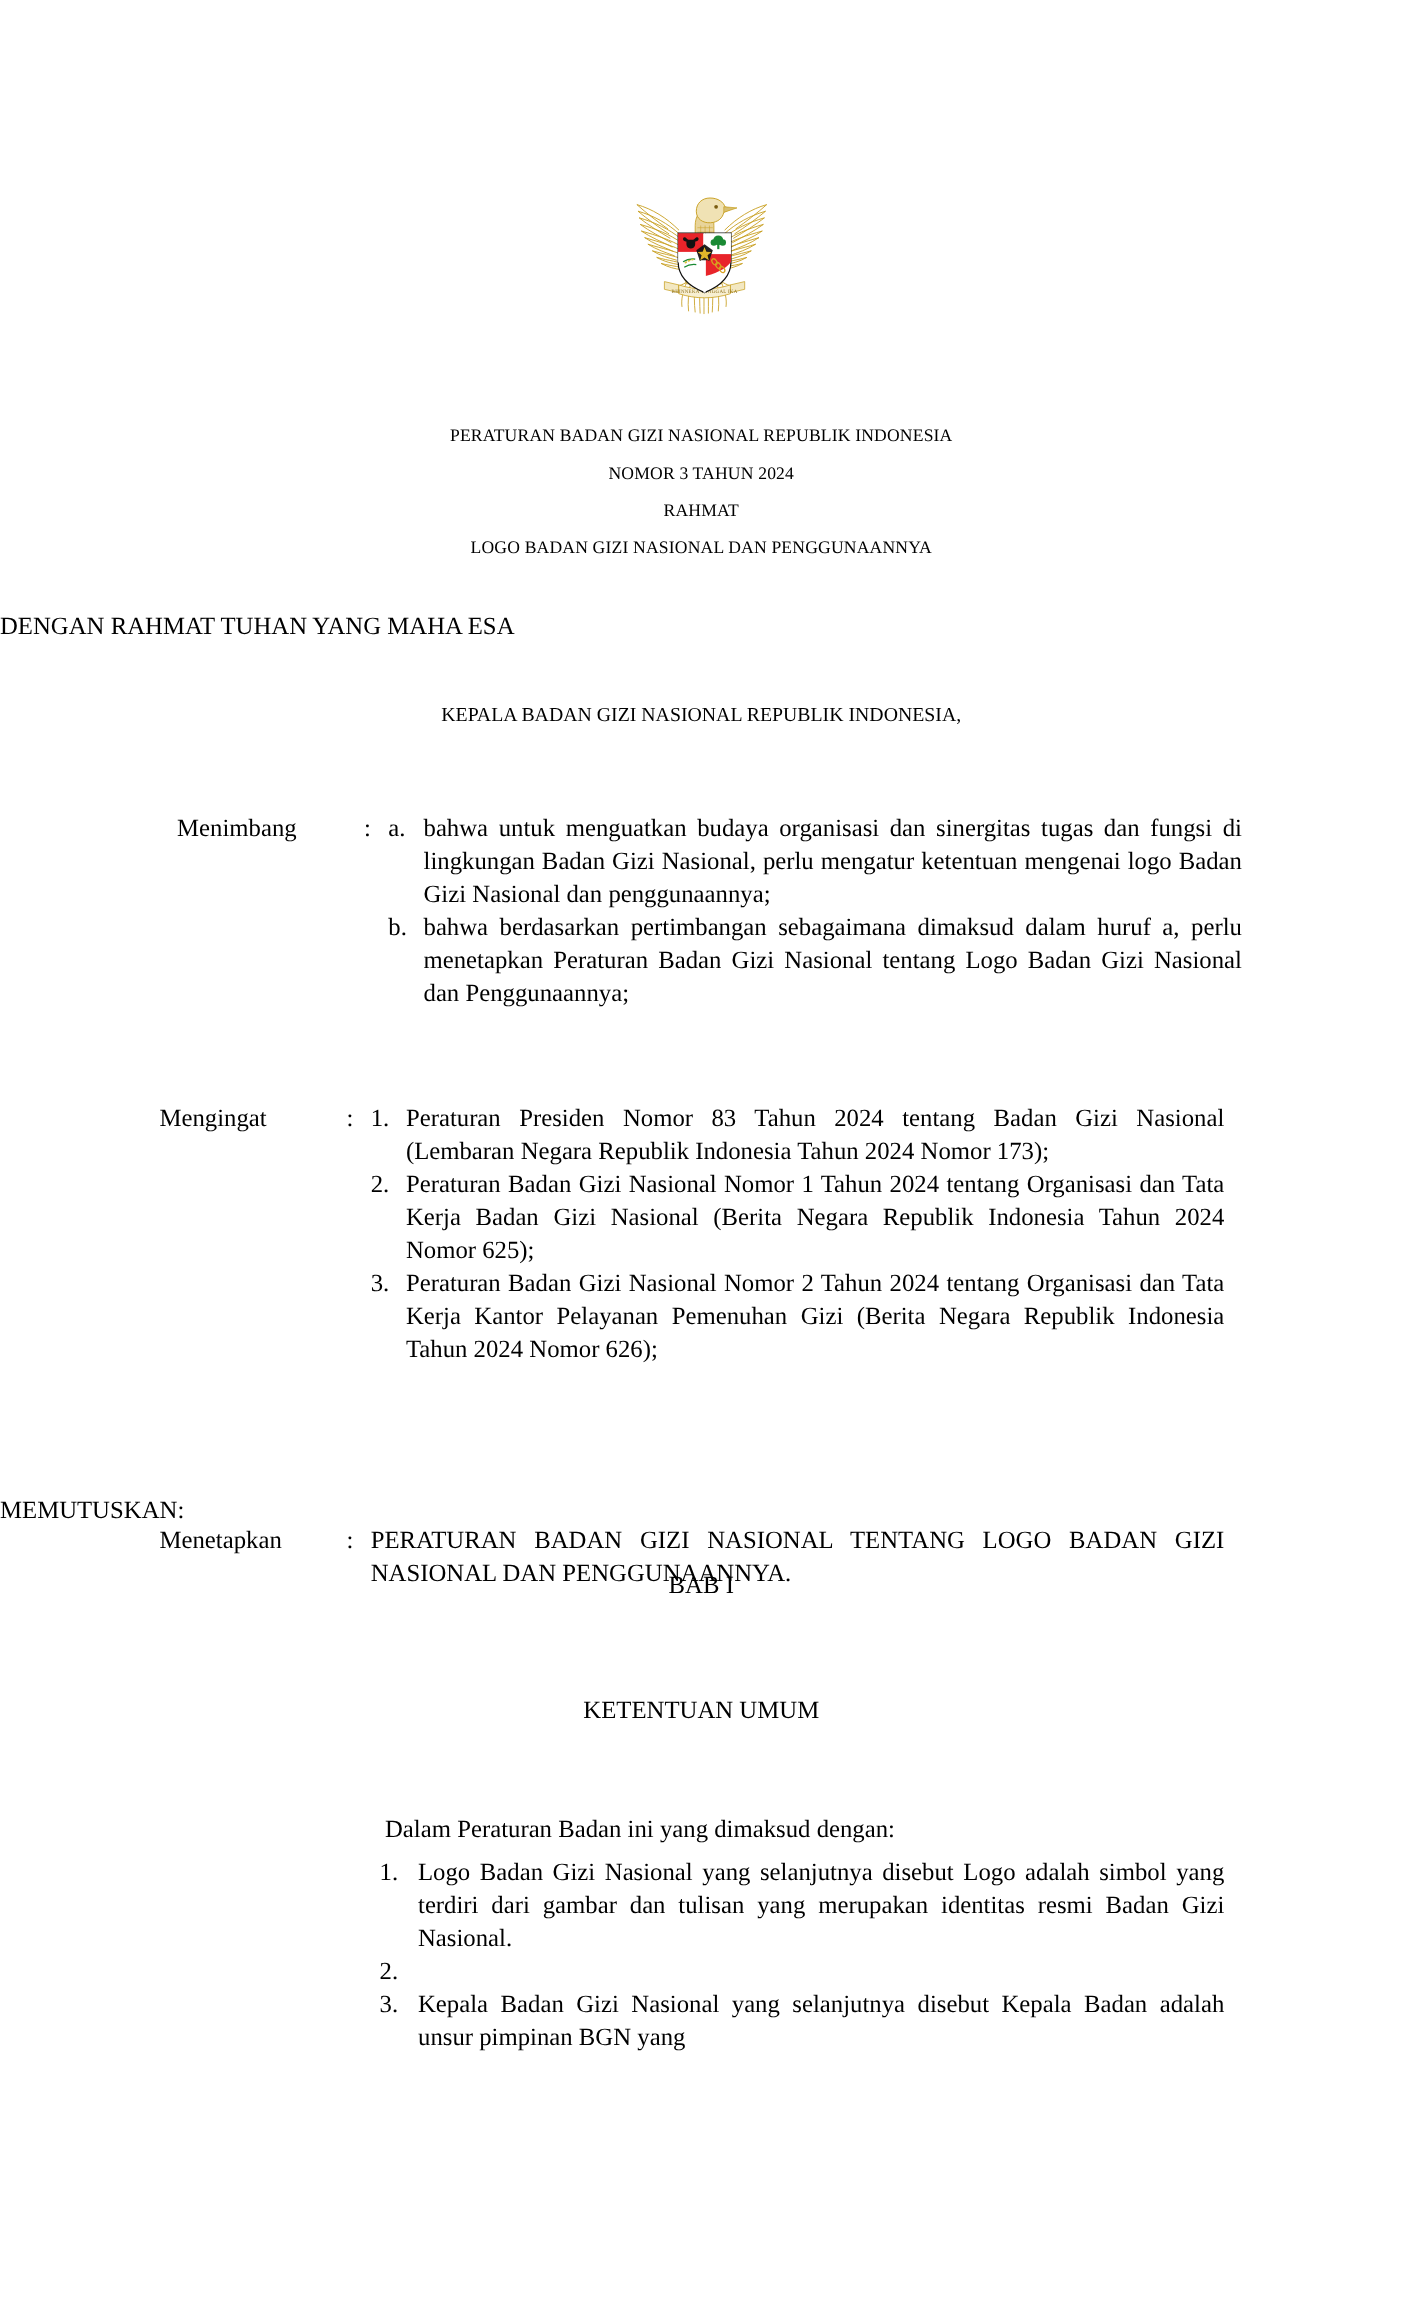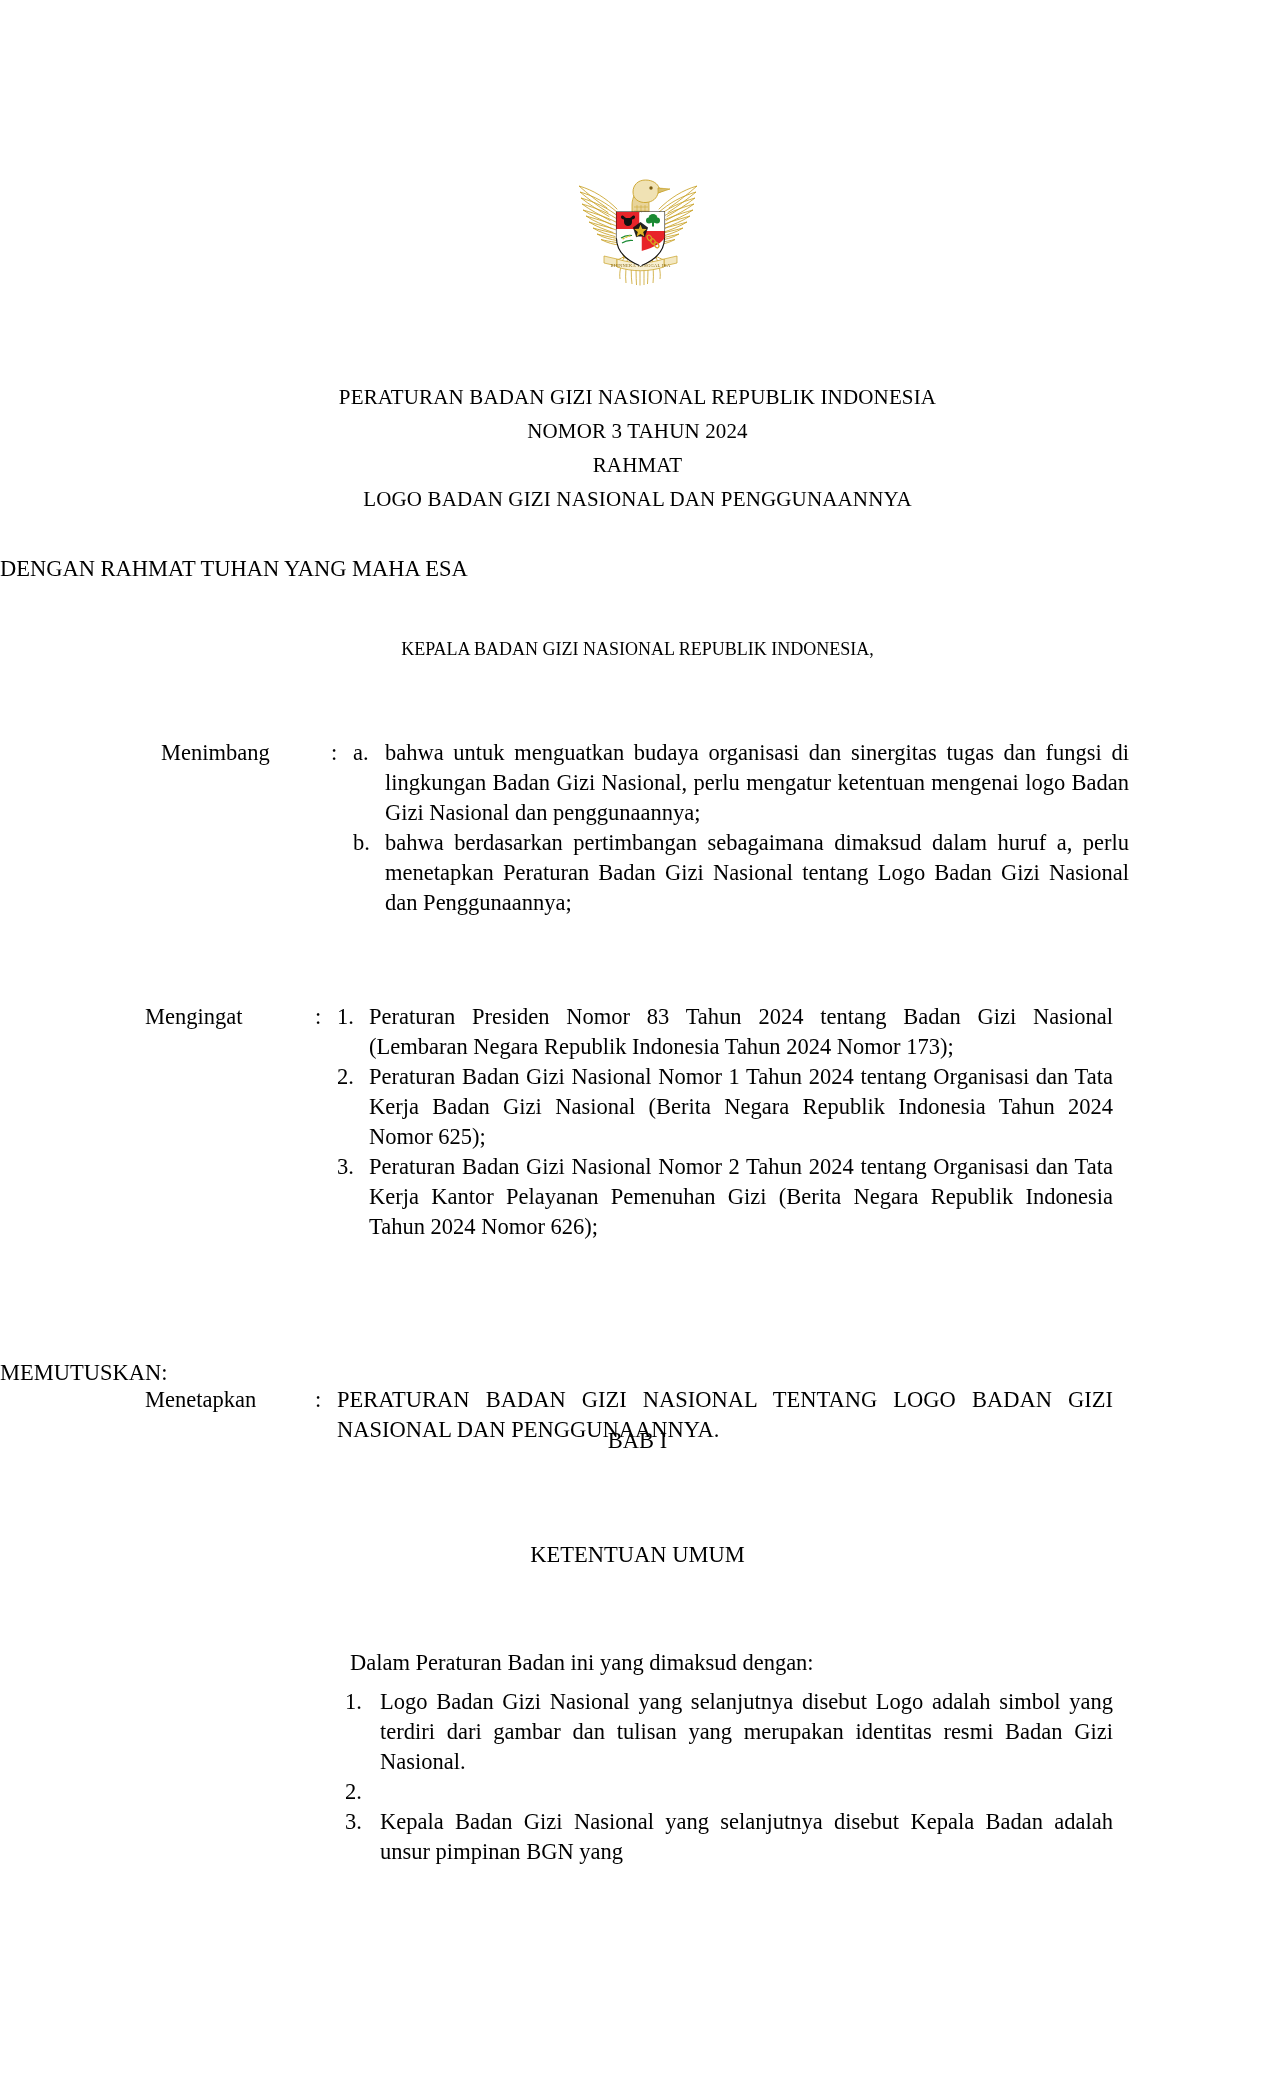--- a/index.html
+++ b/index.html
@@ -39,21 +39,21 @@
 
   
   .titleblock {
     position: absolute;
     left: 0;
     top: 380px;
     width: 1275px;
     text-align: center;
   }
   .titleblock .tline {
-    font-size: 21px;
+    font-size: 16px;
     line-height: 34px;
     letter-spacing: 0.15px;
     white-space: nowrap;
     text-align: center;
   }
 
   .sub1 {
     position: absolute;
     left: 0;
     top: 552px;

